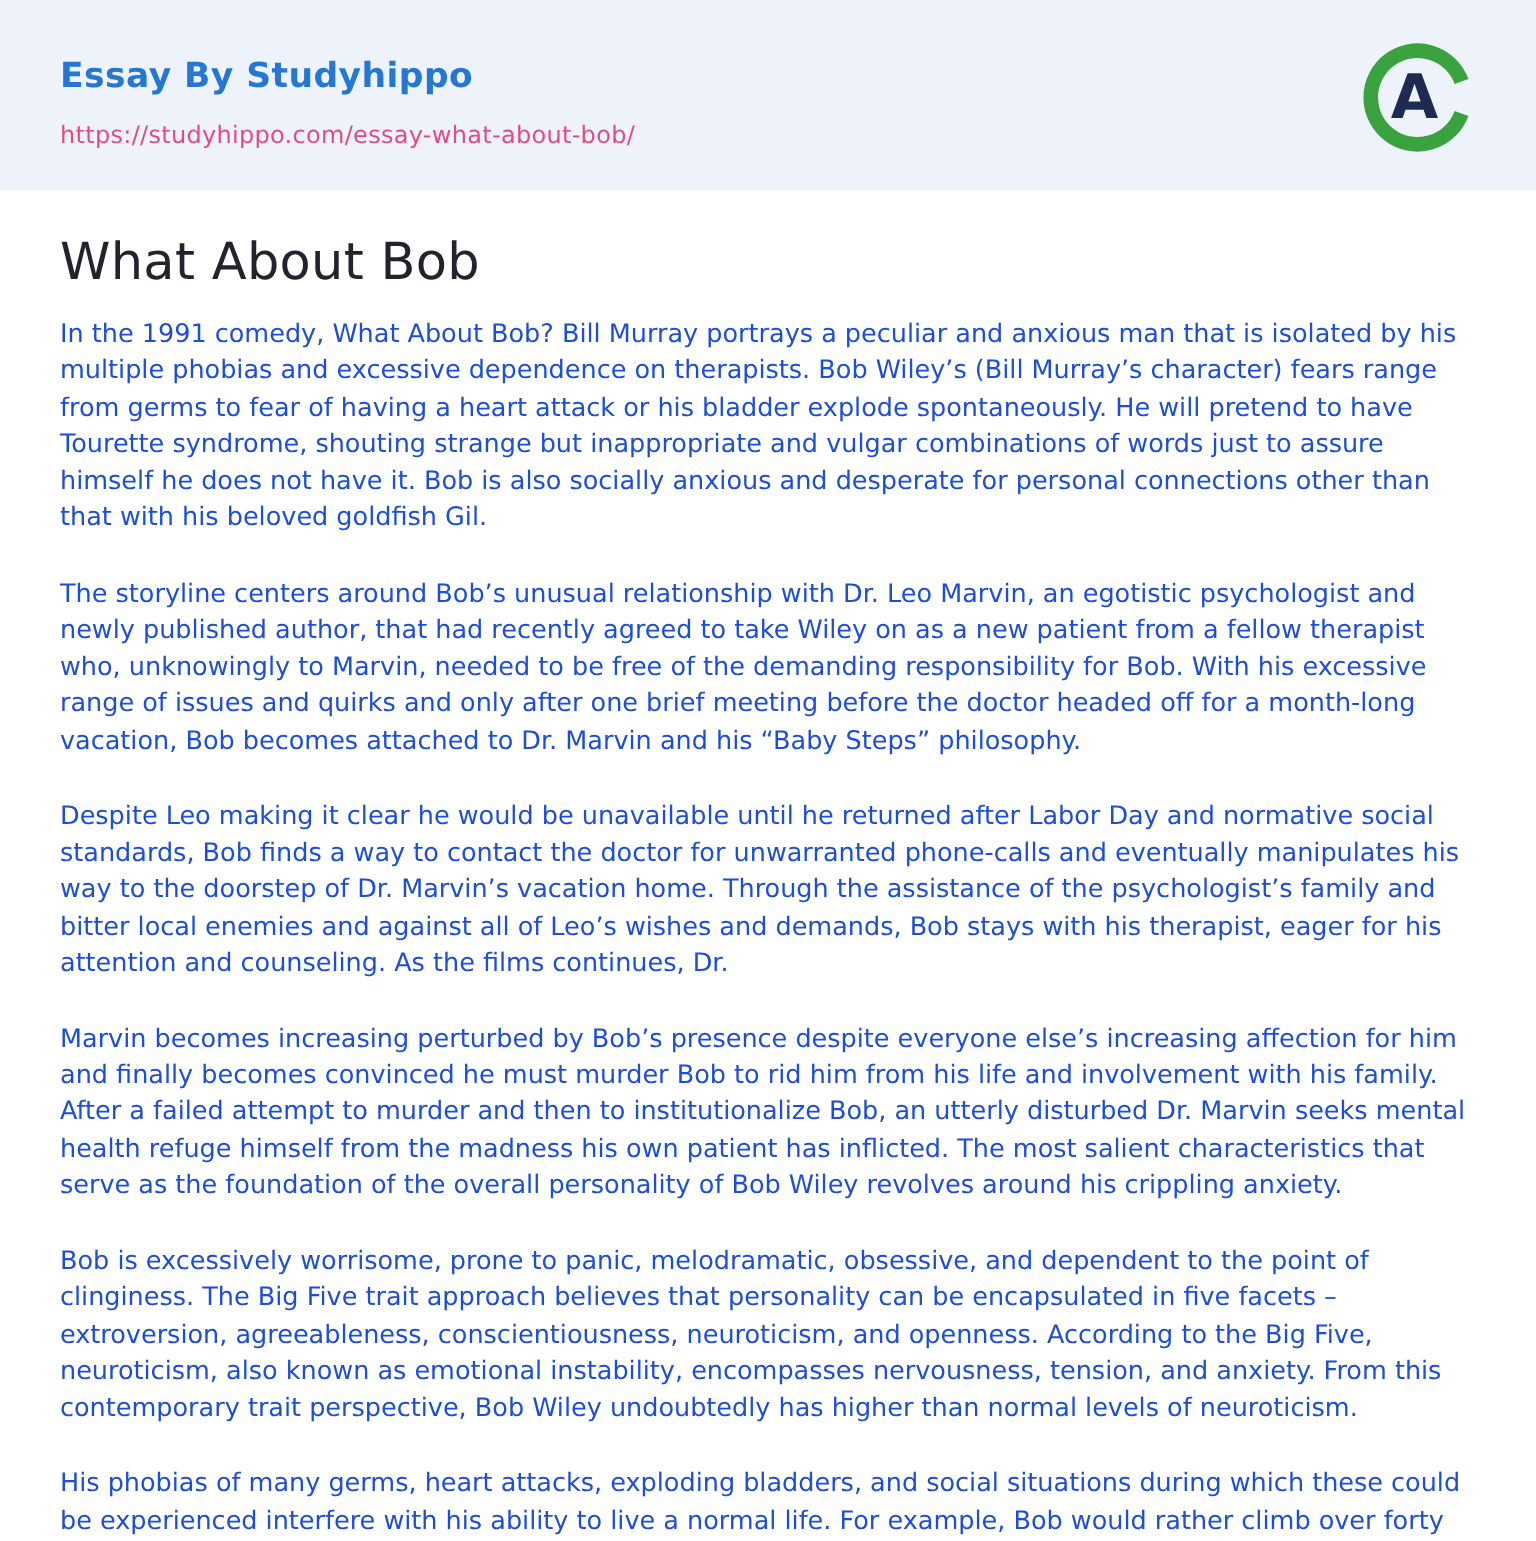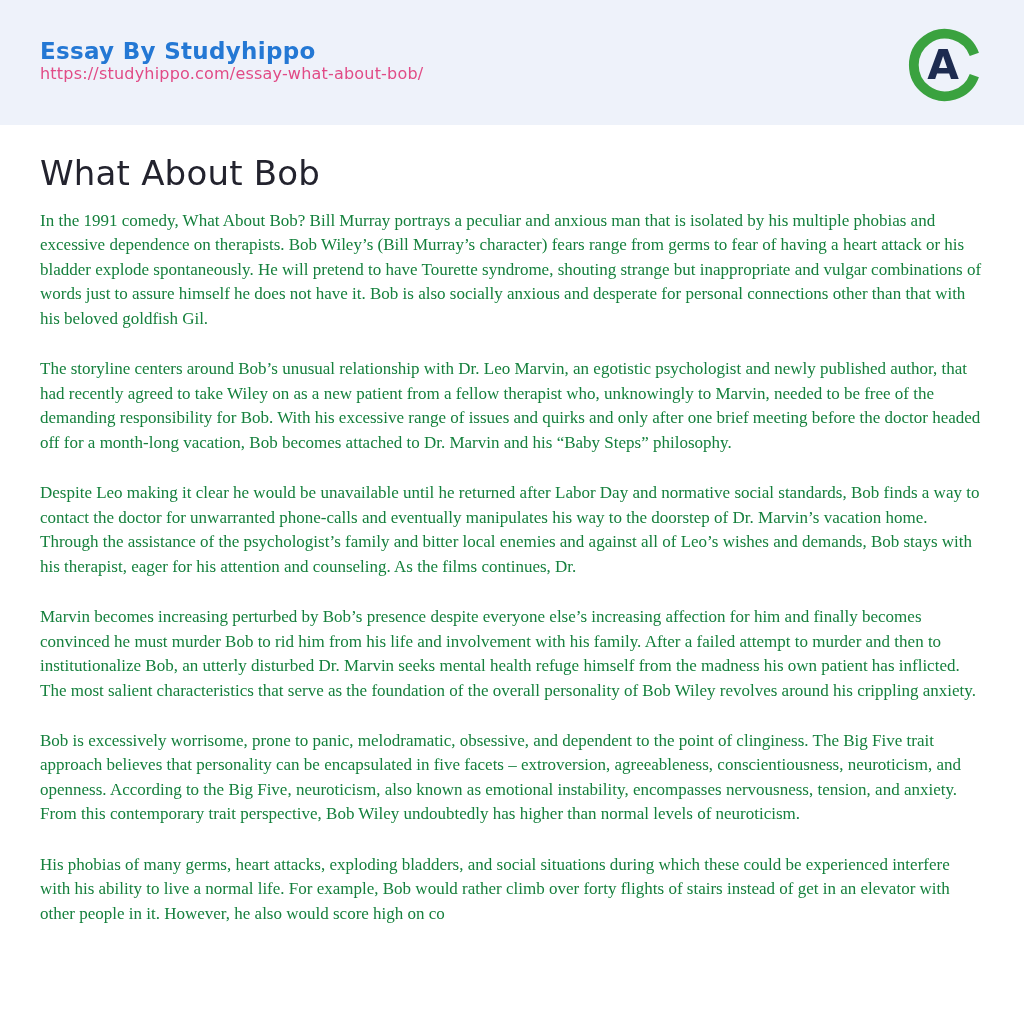--- a/index.html
+++ b/index.html
@@ -8,31 +8,32 @@
     height: 1027px;
     overflow: hidden;
     background: #ffffff;
   }
   body {
     font-family: "DejaVu Sans", "Liberation Sans", sans-serif;
     color: #3e4351;
   }
   .header {
     background: #eef2fa;
-    padding: 38px 40px 42px 40px;
+    padding: 38px 40px 28px 40px;
     position: relative;
   }
   .site-title {
     color: #2478d4;
     font-size: 23px;
     font-weight: 700;
     letter-spacing: 0.3px;
   }
   .essay-url {
     display: inline-block;
+    margin-top: 16px;
     color: #e14b86;
     font-size: 16px;
     text-decoration: none;
     letter-spacing: 0.2px;
   }
   .logo {
     position: absolute;
     top: 26px;
     right: 40px;
     width: 78px;
@@ -48,24 +49,23 @@
   .essay-title {
     color: #23232e;
     font-size: 34px;
     font-weight: 400;
     letter-spacing: 0.2px;
     margin: 8px 0 16px 0;
   }
   .para {
     font-size: 17px;
     line-height: 1.44;
-    color: #15803d;
+    color: #1d4ed8;
     margin-bottom: 26px;
     max-width: 948px;
-    font-family: Liberation Serif, serif;
   }
 </style>
 </head>
 <body>
 
 <header class="header">
   <div class="site-title">Essay By Studyhippo</div>
   <a class="essay-url" href="#">https://studyhippo.com/essay-what-about-bob/</a>
   <div class="logo">
     <svg viewBox="0 0 80 80" aria-hidden="true">

